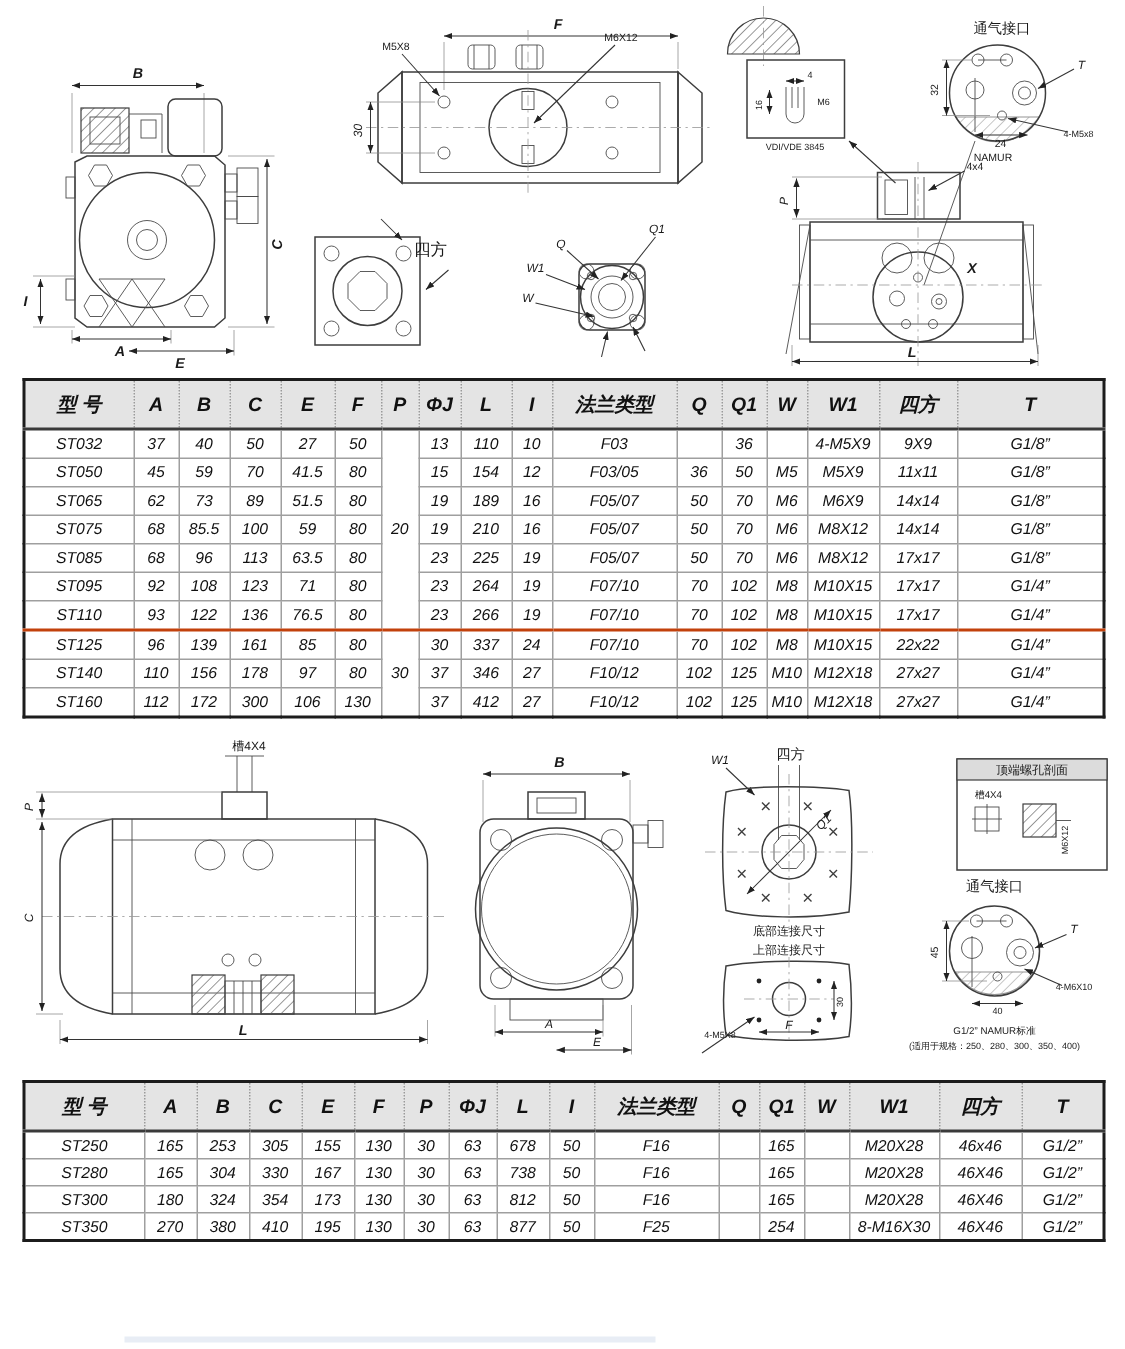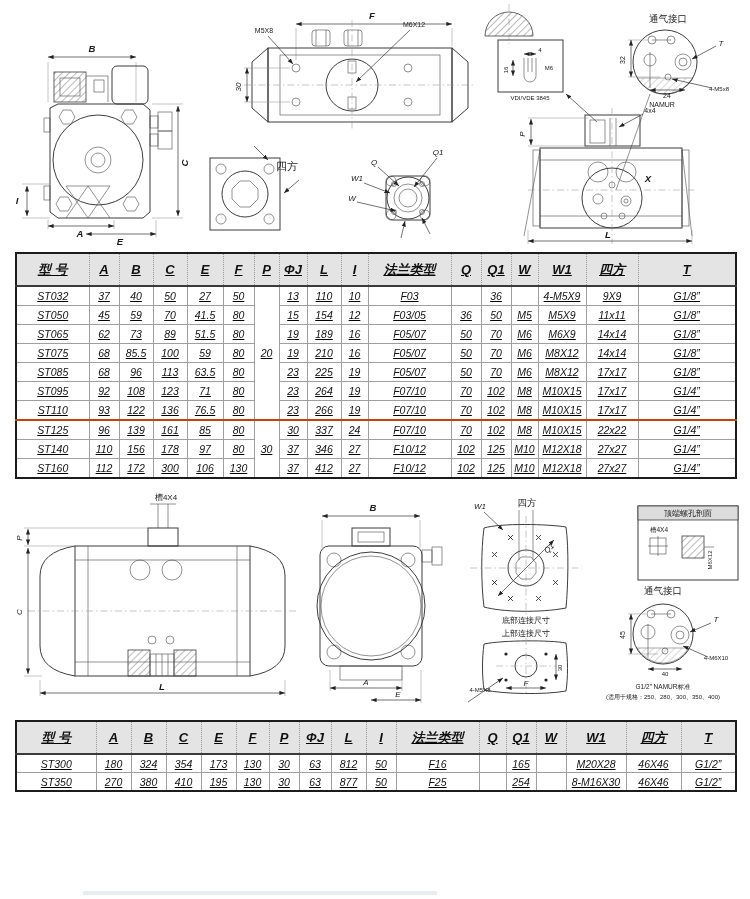--- a/index.html
+++ b/index.html
@@ -15,21 +15,21 @@
   .hf   {fill:url(#hatch);stroke:#3d3d3d;stroke-width:.8;}
   text  {fill:#1a1a1a;}
   .dim  {font:italic bold 9.5px "Liberation Sans",sans-serif;text-anchor:middle;}
   .dim8 {font:italic 8px "Liberation Sans",sans-serif;text-anchor:middle;}
   .lbl  {font:7px "Liberation Sans",sans-serif;text-anchor:middle;}
   .lbl6 {font:6px "Liberation Sans",sans-serif;text-anchor:middle;}
   .cjk  {font:9.5px "Liberation Sans",sans-serif;text-anchor:middle;}
   .cjk8 {font:8px "Liberation Sans",sans-serif;text-anchor:middle;}
   .cjk7 {font:6.5px "Liberation Sans",sans-serif;text-anchor:middle;}
   
-  .tblwrap{position:absolute;left:15px;width:668px;text-decoration:underline;}
+  .tblwrap{position:absolute;left:15px;width:668px;}
   table.dims{border-collapse:collapse;table-layout:fixed;width:720px;
              border:2px solid #1c1c1c;background:#fff;}
   table.dims th{background:#e4e4e4;font:italic bold 13px "Liberation Sans",sans-serif;
              color:#111;border-left:1px dotted #9a9a9a;border-bottom:2px solid #3a3a3a;
              height:31px;padding:0;text-align:center;}
   table.dims th:first-child{border-left:none;}
   table.dims td{border:1px solid #9f9f9f;font:italic 10.5px "Liberation Sans",sans-serif;
              color:#111;text-align:center;padding:0;height:18px;white-space:nowrap;}
   #table2 td{height:17px;}
   table.dims tr.group-break td{border-top:2px solid #c2410c;}
@@ -664,20 +664,58 @@
             <th>Q</th>
             <th>Q1</th>
             <th>W</th>
             <th>W1</th>
             <th>四方</th>
             <th>T</th>
           </tr>
         </thead>
         <tbody>
           <tr>
+            <td>ST250</td>
+            <td>165</td>
+            <td>253</td>
+            <td>305</td>
+            <td>155</td>
+            <td>130</td>
+            <td>30</td>
+            <td>63</td>
+            <td>678</td>
+            <td>50</td>
+            <td>F16</td>
+            <td></td>
+            <td>165</td>
+            <td></td>
+            <td>M20X28</td>
+            <td>46x46</td>
+            <td>G1/2”</td>
+          </tr>
+          <tr>
+            <td>ST280</td>
+            <td>165</td>
+            <td>304</td>
+            <td>330</td>
+            <td>167</td>
+            <td>130</td>
+            <td>30</td>
+            <td>63</td>
+            <td>738</td>
+            <td>50</td>
+            <td>F16</td>
+            <td></td>
+            <td>165</td>
+            <td></td>
+            <td>M20X28</td>
+            <td>46X46</td>
+            <td>G1/2”</td>
+          </tr>
+          <tr>
             <td>ST300</td>
             <td>180</td>
             <td>324</td>
             <td>354</td>
             <td>173</td>
             <td>130</td>
             <td>30</td>
             <td>63</td>
             <td>812</td>
             <td>50</td>

